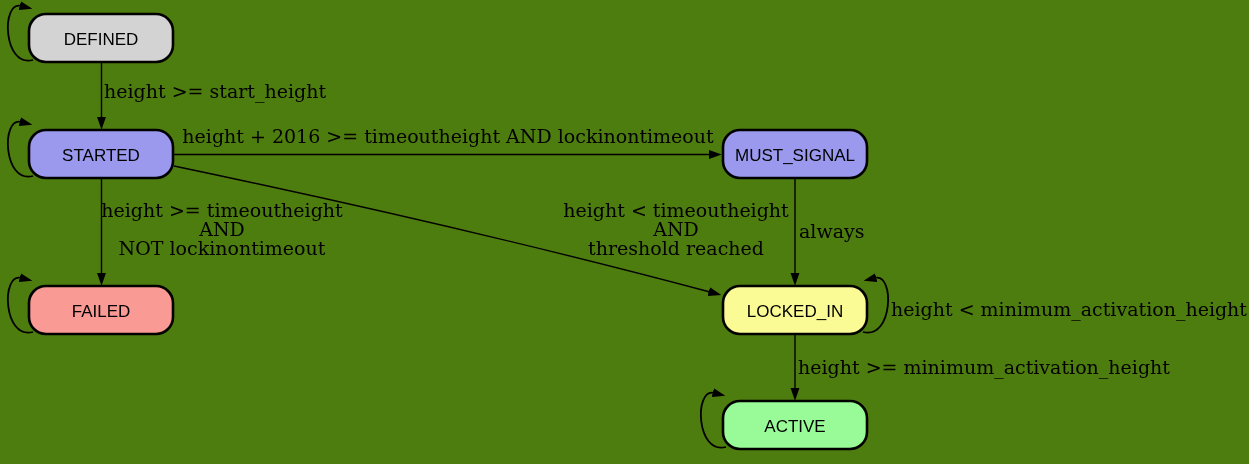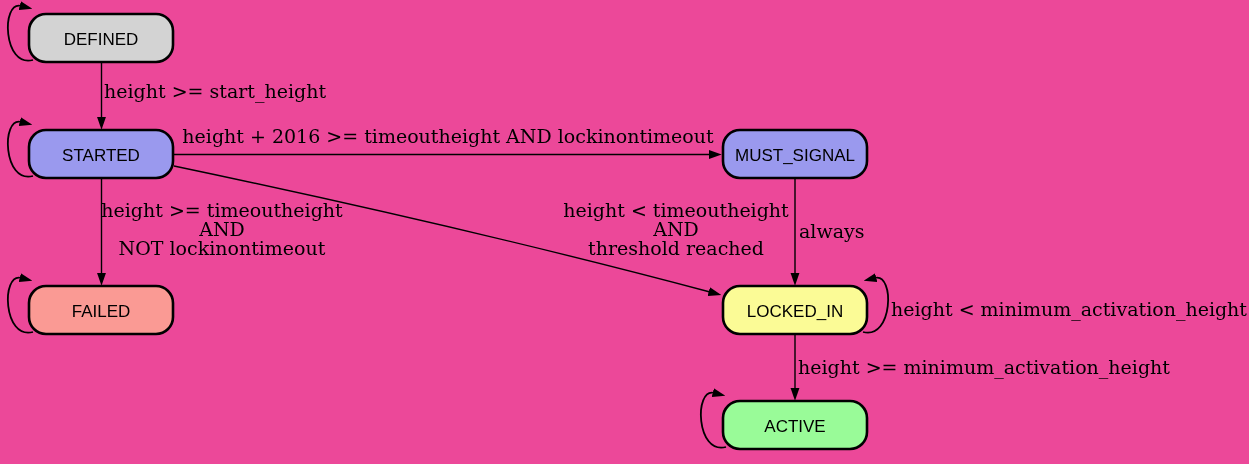--- a/index.html
+++ b/index.html
@@ -1,16 +1,16 @@
 <!DOCTYPE html>
 <html><head>
 <meta charset="utf-8">
 <style>
   html,body{margin:0;padding:0;background:#ffffff;}
-  .stage{position:relative;width:1249px;height:464px;background:#ec4899;overflow:hidden;}
+  .stage{position:relative;width:1249px;height:464px;background:#4d7c0f;overflow:hidden;}
   svg{display:block;}
   .node-rect{stroke:#000000;stroke-width:2.6;}
   .node-label{font-family:"Liberation Sans",sans-serif;font-size:17px;fill:#000000;
               text-anchor:middle;dominant-baseline:central;}
   .edge-label{font-family:"DejaVu Serif",serif;font-size:19px;fill:#000000;}
   .edge-label.mid{text-anchor:middle;}
   .edge-line{stroke:#000000;stroke-width:1.4;fill:none;}
   .loop-line{stroke:#000000;stroke-width:1.8;fill:none;}
 </style>
 </head>

